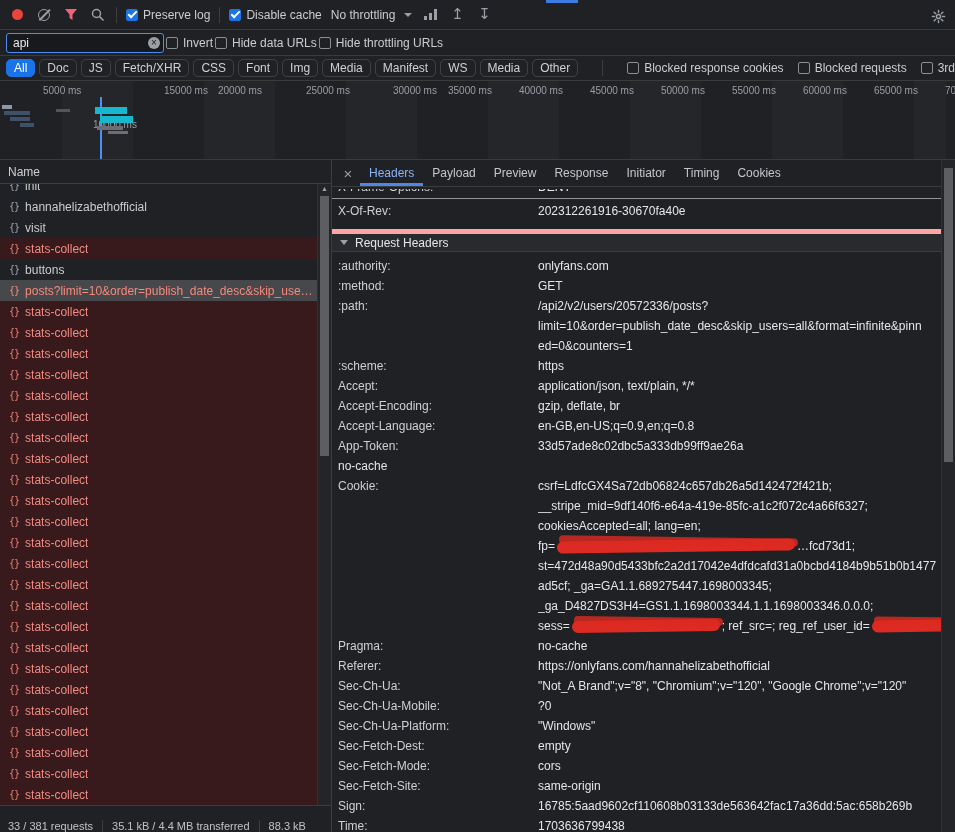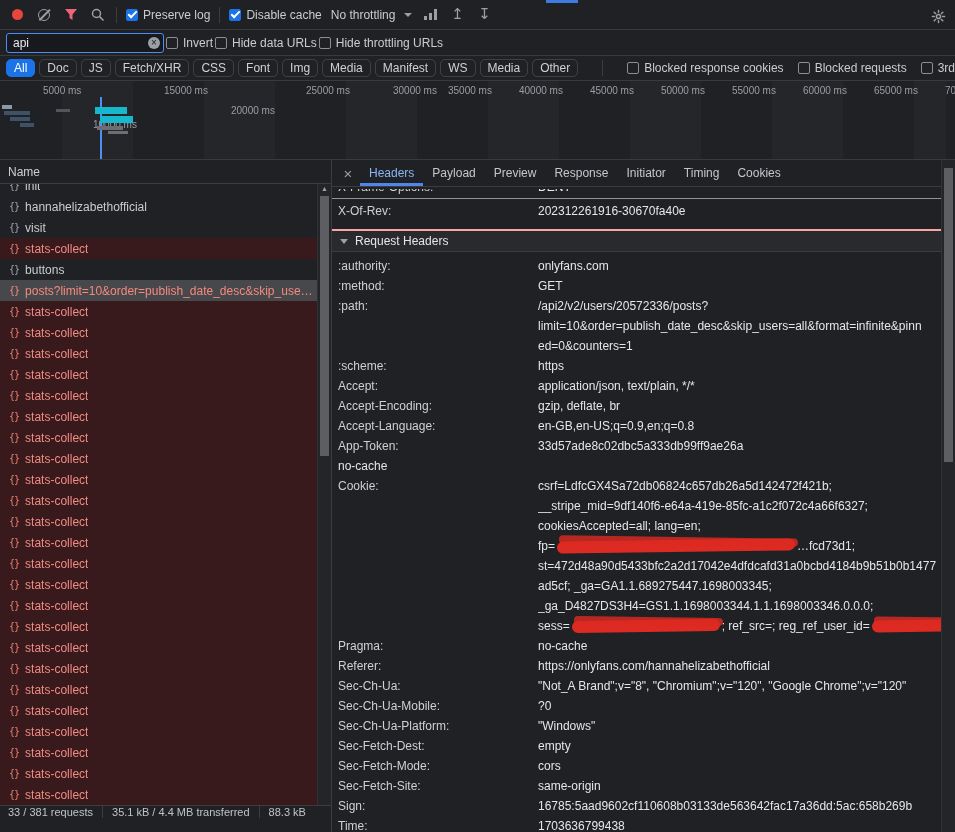--- a/index.html
+++ b/index.html
@@ -69,41 +69,41 @@
   .req-label{white-space:nowrap;overflow:hidden;text-overflow:ellipsis}
   .req-row.plain{color:#c9ccd0}
   .req-row.error{background:#38191c;color:#f28b82}
   .req-row.error .req-icon{color:#e77d74}
   .req-row.selected{background:#47484c;color:#f5897d}
   .req-row.selected .req-icon{color:#f5897d}
   .vscroll{position:absolute;top:0;bottom:0;right:0;width:14px;background:#242528;
     border-left:1px solid #303134}
   .vscroll .up{position:absolute;top:1px;left:3px;font-size:7px;color:#9aa0a6}
   .vscroll .thumb{position:absolute;left:2px;right:2px;background:#5c5e62}
-  .statusbar{height:27px;flex:none;display:flex;align-items:flex-start;gap:9px;padding:0 8px;
+  .statusbar{height:27px;flex:none;display:flex;align-items:flex-end;gap:9px;padding:0 8px;
     border-top:1px solid #3c3c3c;font-size:11px;color:#bfc3c7;white-space:nowrap;overflow:hidden}
   .sb-item+.sb-item{border-left:1px solid #3c3c3c;padding-left:9px}
 
   
   .right{flex:1;display:flex;flex-direction:column;min-width:0;position:relative}
   .tabbar{height:27px;flex:none;display:flex;align-items:stretch;border-bottom:1px solid #3c3c3c;
     padding-left:4px}
   .tab-close{align-self:center;width:24px;text-align:center;color:#9aa0a6;font-size:15px}
   .tab{display:flex;align-items:center;padding:0 9px;color:#c3c7cc}
   .tab.active{color:#8ab4f8;box-shadow:inset 0 -3px 0 #4f86ec}
   .d-content{flex:1;overflow:hidden;padding-right:14px}
   .hrow{display:flex;line-height:20px;padding-left:6px}
   .hname{width:200px;flex:none;color:#cdd1d5;white-space:nowrap}
   .hval{flex:1;color:#e4e7ea;white-space:pre;overflow:hidden}
   .vline{white-space:nowrap}
   .clip-sliver{height:8px;overflow:hidden;margin-top:2px}
   .clip-sliver .hrow{margin-top:-12px}
   .bright-line{height:1px;background:#8f9296;margin:1px 0 2px}
   .sect-head{height:23px;margin-top:8px;display:flex;align-items:center;gap:7px;padding-left:8px;
-    background:#292a2d;border-top:2px solid #fca5a5;border-bottom:1px solid #3c3c3c;color:#e4e6e9}
+    background:#292a2d;border-top:5px solid #fca5a5;border-bottom:1px solid #3c3c3c;color:#e4e6e9}
   .tri-down{width:0;height:0;border-left:4px solid transparent;border-right:4px solid transparent;
     border-top:5px solid #9aa0a6}
   .hrows{margin-top:4px}
   .redact{display:inline-block;height:12px;border-radius:7px;background:#dd2a22;
     margin:0 2px;vertical-align:-2px;position:relative;transform:rotate(-.8deg)}
   .redact::after{content:"";position:absolute;left:2px;right:-3px;top:-3px;height:8px;
     border-radius:8px;background:#dd2a22;opacity:.8;transform:rotate(1.6deg)}
   .right .vscroll{top:0;bottom:0}
 </style>
 </head>
@@ -216,21 +216,21 @@
           <span>3rd-party requests</span>
         </span>
       </span>
   </div>
 
   <div class="timeline">
     <div>
         <span class="tick" style="left: 22px; margin-left: 21px;">5000 ms</span>
         <span class="tick" style="left: 93px; margin-top: 34px;">10000 ms</span>
         <span class="tick" style="left: 164px;">15000 ms</span>
-        <span class="tick" style="left: 231px; margin-top: 20px;">20000 ms</span>
+        <span class="tick" style="left: 218px;">20000 ms</span>
         <span class="tick" style="left: 306px;">25000 ms</span>
         <span class="tick" style="left: 377px; margin-left: 16px;">30000 ms</span>
         <span class="tick" style="left: 448px;">35000 ms</span>
         <span class="tick" style="left: 519px;">40000 ms</span>
         <span class="tick" style="left: 590px;">45000 ms</span>
         <span class="tick" style="left: 661px;">50000 ms</span>
         <span class="tick" style="left: 732px;">55000 ms</span>
         <span class="tick" style="left: 803px;">60000 ms</span>
         <span class="tick" style="left: 874px;">65000 ms</span>
         <span class="tick" style="left: 945px;">70000 ms</span>

